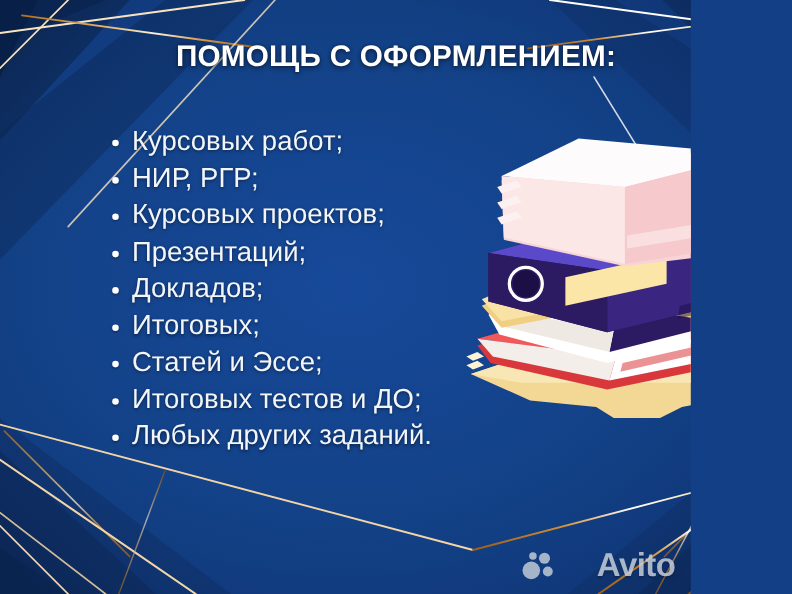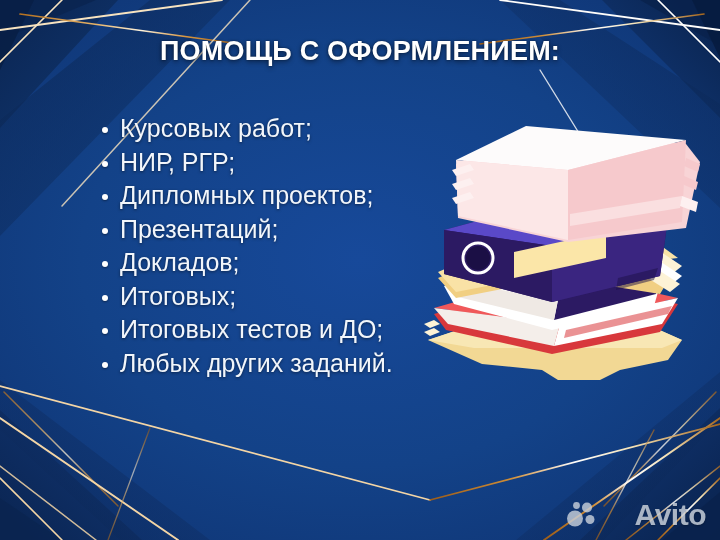--- a/index.html
+++ b/index.html
@@ -2,21 +2,21 @@
 <html><head>
 <meta charset="utf-8">
 <style>
   html,body{margin:0;padding:0;}
   body{
     width:720px;height:540px;overflow:hidden;
     font-family:"Liberation Sans", sans-serif;
     background:#133f86;
   }
   #banner{
-    position:relative;width:720px;height:540px;overflow:hidden;
+    position:relative;width:628px;height:540px;overflow:hidden;
     background:radial-gradient(ellipse 620px 460px at 50% 48%, #17499a 0%, #134288 45%, #0f3575 78%, #0c2a5e 100%);
   }
   .layer{position:absolute;left:0;top:0;width:720px;height:540px;}
 
   
   #title{
     position:absolute;left:0;top:36px;width:720px;text-align:center;
     font-size:27px;font-weight:bold;letter-spacing:0.2px;
     color:#ffffff;
     text-shadow:0 2px 5px rgba(0,0,0,.45), 0 0 2px rgba(0,0,0,.5);
@@ -179,24 +179,25 @@
       <polyline points="596,540 654,430" stroke="url(#gGold2)" stroke-width="1.4" opacity=".7"></polyline>
       <polyline points="108,540 150,428" stroke="url(#gGold3)" stroke-width="1.3" opacity=".6"></polyline>
     </g>
   </svg>
 
   <div id="title">ПОМОЩЬ С ОФОРМЛЕНИЕМ:</div>
 
   <ul id="list">
     <li>Курсовых работ;</li>
     <li>НИР, РГР;</li>
-    <li>Дипломных проектов;</li>
+    <li>Курсовых проектов;</li>
     <li>Презентаций;</li>
     <li>Докладов;</li>
     <li>Итоговых;</li>
+    <li>Статей и Эссе;</li>
     <li>Итоговых тестов и ДО;</li>
     <li>Любых других заданий.</li>
   </ul>
 
   <svg id="books" viewBox="0 0 290 290" width="290" height="290">
 
     <g>
       <path d="M18,222 L66,206 L236,206 L272,222 L258,242 L210,252 L190,262 L148,262 L132,252 L72,246 Z" fill="#f2d894"></path>
       <path d="M18,222 L66,206 L236,206 L272,222 L252,230 L64,230 Z" fill="#f8e7b4"></path>
       <path d="M14,214 L24,210 L30,214 L20,218 Z" fill="#fdf3d6"></path>

